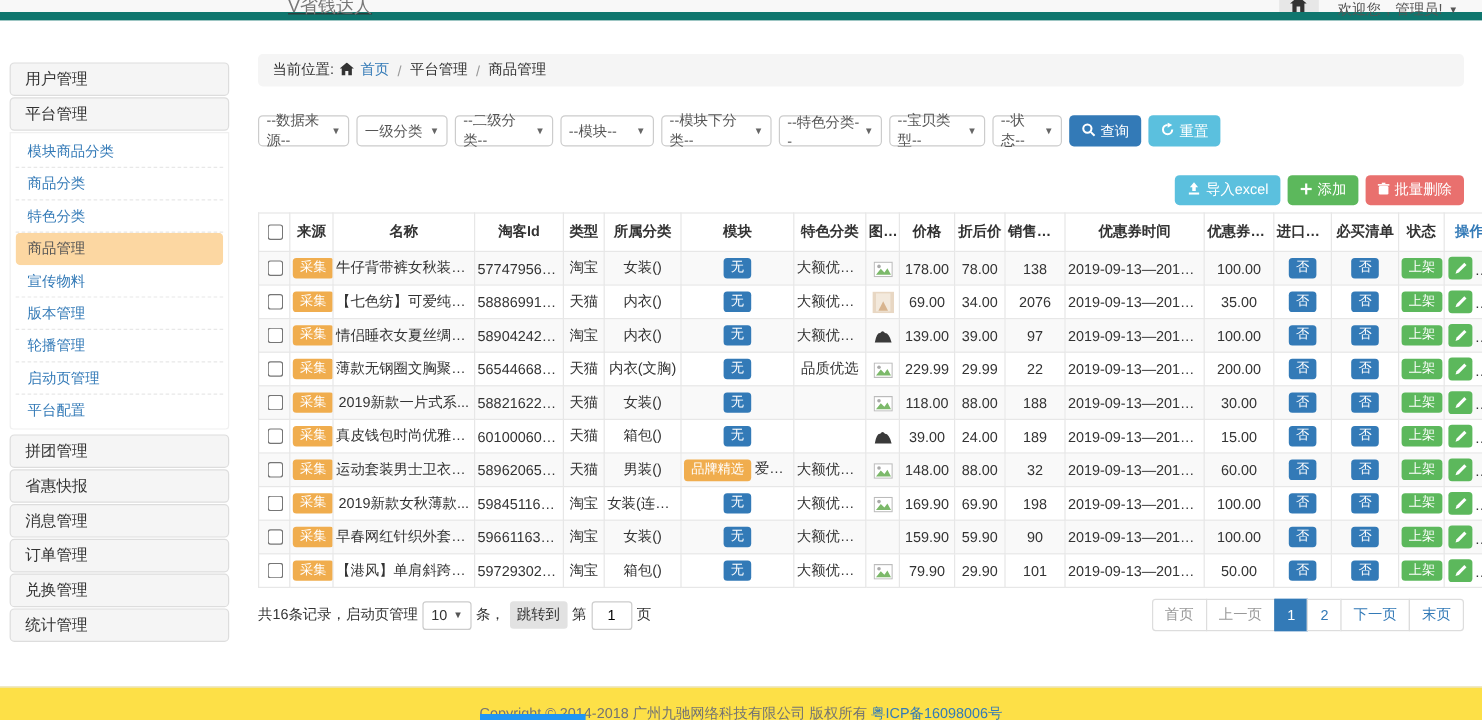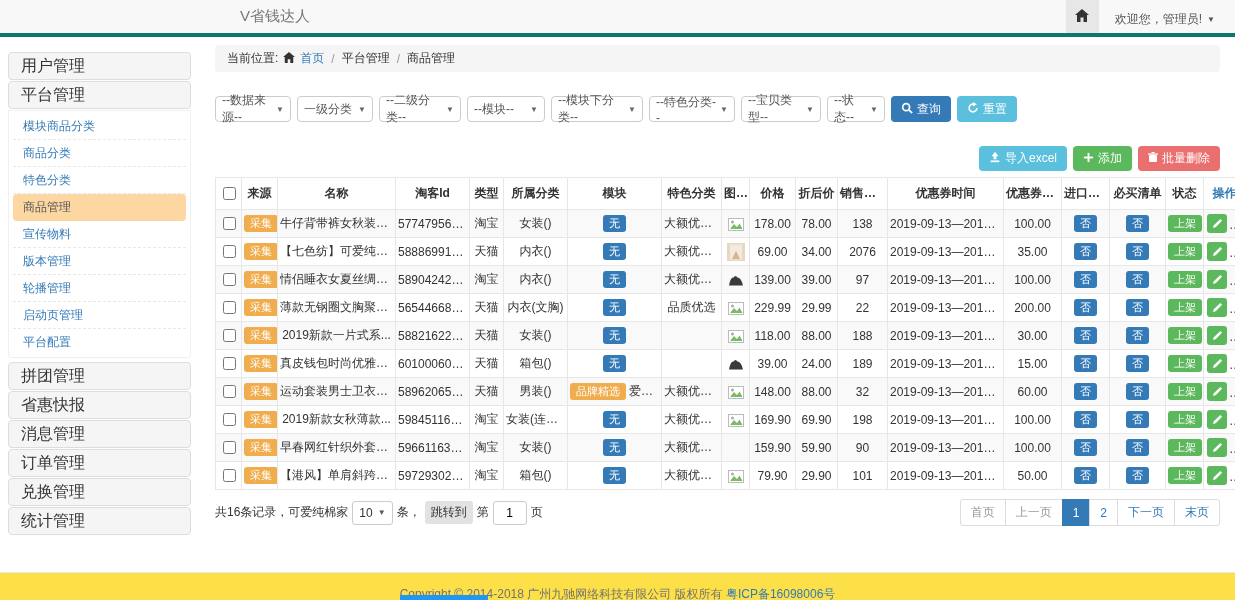--- a/index.html
+++ b/index.html
@@ -3,32 +3,32 @@
 <meta charset="utf-8">
 <style>
   * { box-sizing: border-box; }
   html,body { margin:0; padding:0; }
   body {
     width:1235px; height:600px; overflow:hidden; position:relative;
     font-family:"Liberation Sans","DejaVu Sans",sans-serif;
     font-size:12px; color:#333; background:#fff;
   }
   
-  .navbar { height:37px; background:#f8f8f8; border-bottom:4px solid #0f766e;
-    display:flex; align-items:center; position:relative; }
+  .navbar { height:17px; background:#f8f8f8; border-bottom:7px solid #0f766e;
+    display:flex; align-items:center; position:relative;text-decoration:underline; }
   .brand { margin-left:240px; font-size:15px; color:#777; }
   .nav-right { position:absolute; right:0; top:0; height:100%; display:flex; align-items:stretch; }
   .home-btn { width:33px; background:#e7e7e7; display:flex; align-items:center; justify-content:center; cursor:pointer; }
   .welcome { display:flex; align-items:center; gap:5px; padding:6px 20px 0 16px; color:#555; cursor:pointer; }
   .caret-sm { font-size:8px; color:#555; }
   
   .sidebar { position:absolute; left:8px; top:52px; width:183px; z-index:1; }
   .sb-title { color:#337ab7; font-weight:bold; font-size:14px; padding:7px 12px 9px; }
   .sb-header { background:#f5f5f5; border:1px solid #ddd; border-radius:4px;
-    padding:5px 12px; line-height:16px; margin-bottom:1px; font-size:16px; color:#333; cursor:pointer; }
+    padding:5px 12px; line-height:16px; margin-bottom:1px; font-size:13px; color:#333; cursor:pointer; }
   .sb-panel { border:1px solid #f0f0f0; border-radius:0 0 3px 3px; margin-bottom:4px; background:#fff; padding:2px 4px; }
   .sb-item { padding:5px 10px; line-height:16px; color:#337ab7; border-bottom:1px dashed #e8e8e8; cursor:pointer; }
   .sb-item:last-child { border-bottom:none; }
   .sb-item.active { background:#fcd7a2; border-radius:4px; color:#555; border-bottom-color:transparent; }
   
   .main { position:absolute; left:215px; top:45px; width:1005px; }
   .breadcrumb { background:#f5f5f5; border-radius:4px; padding:5px 12px; display:flex; align-items:center; gap:5px; color:#333; }
   .breadcrumb a { color:#337ab7; text-decoration:none; }
   .bc-sep { color:#999; padding:0 2px; }
   
@@ -589,21 +589,21 @@
                 <rect x="0" y="1.4" width="10" height="1.3"></rect>
                 <rect x="3.5" y="0" width="3" height="1.4"></rect>
               </svg>
             </button></td>
         </tr>
       </tbody>
   </table>
 
   <div class="pager-row">
     <div class="pager-left">
-      <span>共16条记录，可爱纯棉家</span>
+      <span>共16条记录，启动页管理</span>
       <span class="psel">
         <span>10</span>
         <span class="caret-sm">▼</span>
       </span>
       <span>条，</span>
       <span class="jump-chip">跳转到</span>
       <span>第</span>
       <input class="pinput" value="1" style="">
       <span>页</span>
     </div>

